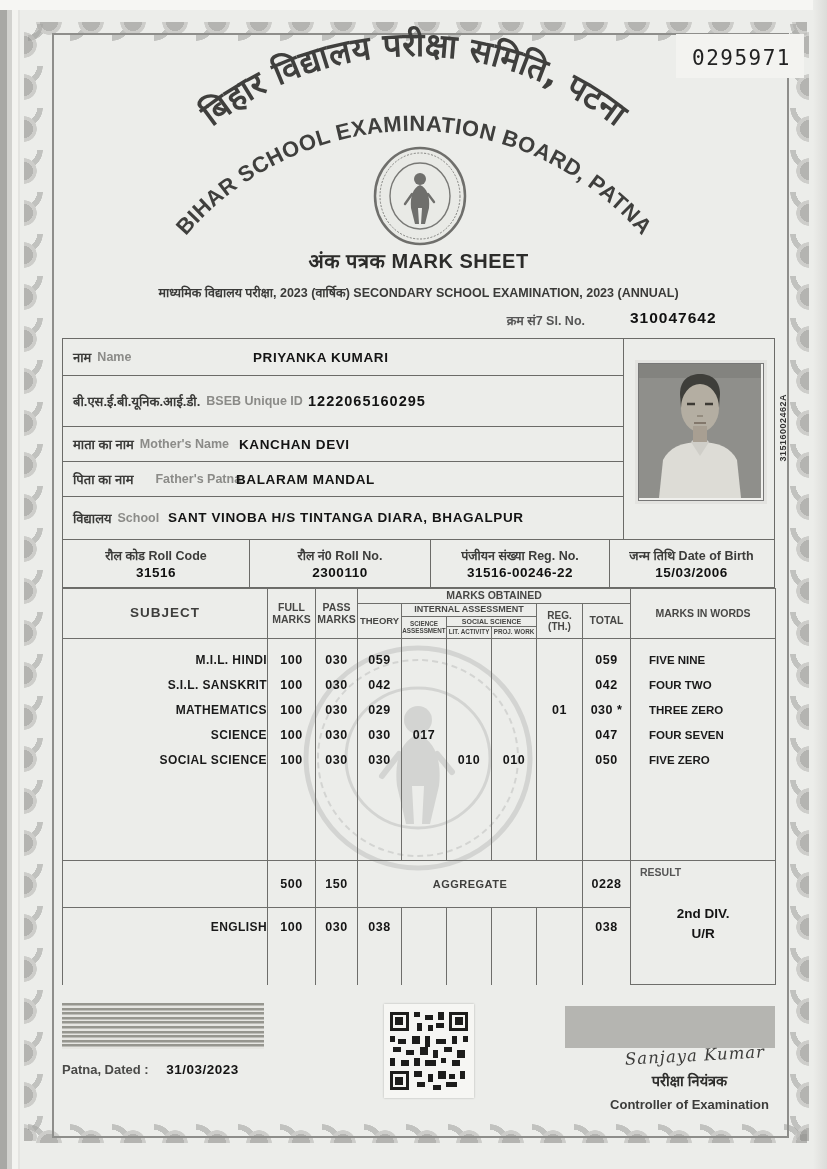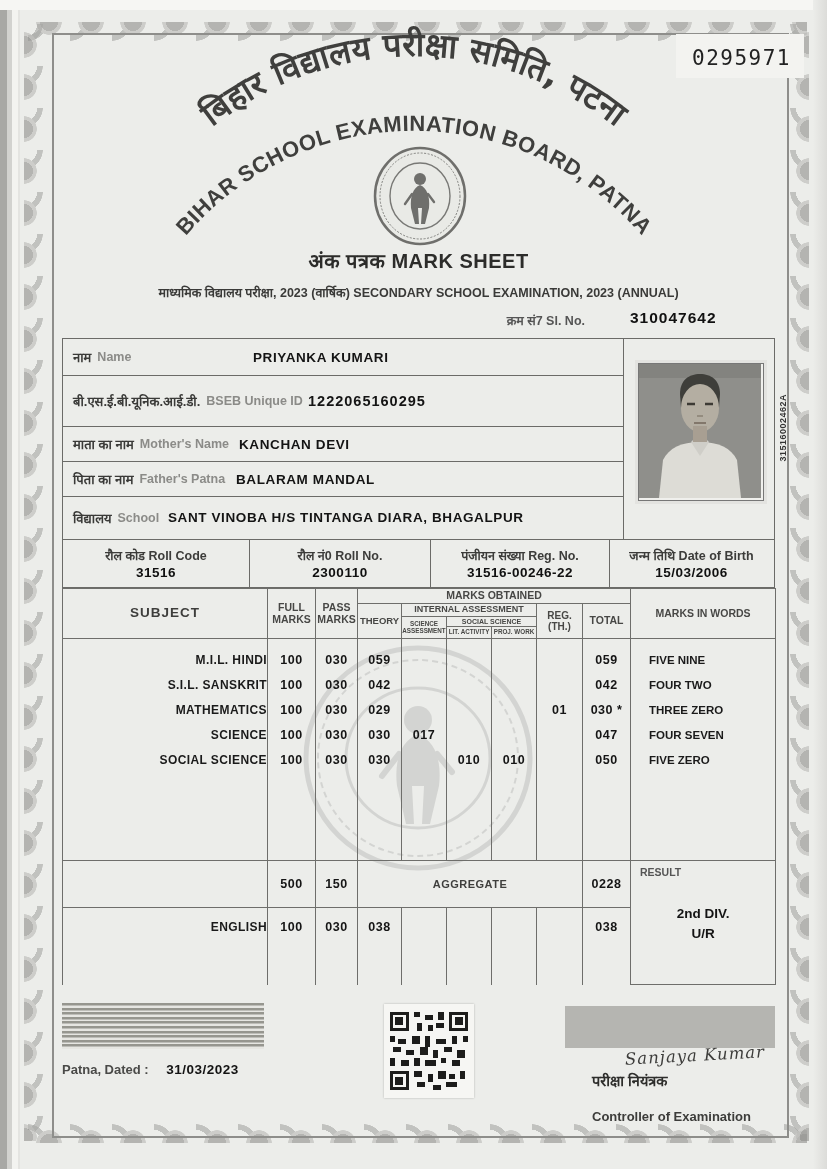--- a/index.html
+++ b/index.html
@@ -111,23 +111,23 @@
   .barcode{position:absolute;left:62px;top:1003px;width:202px;height:46px;
     background:repeating-linear-gradient(180deg,#96968f 0 2.1px,#bdbdb8 2.1px 3px,#e6e6e2 3px 4.6px);}
   .dated{position:absolute;left:62px;top:1062px;font-size:13px;font-weight:bold;color:#4a4a48;}
   .dated .dt{color:#131313;font-size:13.5px;margin-left:14px;letter-spacing:.5px;}
   .qr-box{position:absolute;left:384px;top:1004px;width:90px;height:94px;background:#f6f6f3;
     box-shadow:0 0 2px rgba(0,0,0,.25);display:flex;align-items:center;justify-content:center;}
   .gray-block{position:absolute;left:565px;top:1006px;width:210px;height:42px;background:#b5b5b1;}
   .signature{position:absolute;left:610px;top:1046px;width:170px;text-align:center;
     font-family:"DejaVu Serif","Liberation Serif",serif;font-style:italic;font-size:16.5px;color:#3d3d3b;
     transform:rotate(-3deg);letter-spacing:1px;}
-  .controller{position:absolute;left:592px;top:1070px;width:195px;}
+  .controller{position:absolute;left:592px;top:1070px;width:195px;text-align:center;}
   .controller .hi{font-size:14.5px;font-weight:bold;color:#2e2e2c;}
-  .controller .en{font-size:13px;font-weight:bold;color:#3c3c3a;margin-top:19px;}
+  .controller .en{font-size:13px;font-weight:bold;color:#3c3c3a;margin-top:7px;}
 </style>
 </head>
 <body>
 
 <div class="scan-left"></div>
 <div class="scan-top"></div>
 <div class="scan-right"></div>
 
 <div class="band band-top"></div>
 <div class="band band-bottom"></div>
@@ -175,21 +175,21 @@
     <div class="irow" style="height:51px;">
       <span class="lab-hi">बी.एस.ई.बी.यूनिक.आई.डी.</span>
       <span class="lab-en">BSEB Unique ID</span>
       <span class="ival" style="left:245px;font-size:14.5px;letter-spacing:1px;">1222065160295</span>
     </div>
     <div class="irow" style="height:35px;">
       <span class="lab-hi">माता का नाम</span>
       <span class="lab-en">Mother's Name</span>
       <span class="ival" style="left:176px;">KANCHAN DEVI</span>
     </div>
-    <div class="irow" style="height:35px;">
+    <div class="irow" style="height:35px;gap:16px;">
       <span class="lab-hi">पिता का नाम</span>
       <span class="lab-en">Father's Patna</span>
       <span class="ival" style="left:173px;">BALARAM MANDAL</span>
     </div>
     <div class="irow" style="height:41px;">
       <span class="lab-hi">विद्यालय</span>
       <span class="lab-en">School</span>
       <span class="ival" style="left:105px;">SANT VINOBA H/S TINTANGA DIARA, BHAGALPUR</span>
     </div>
   </div>

